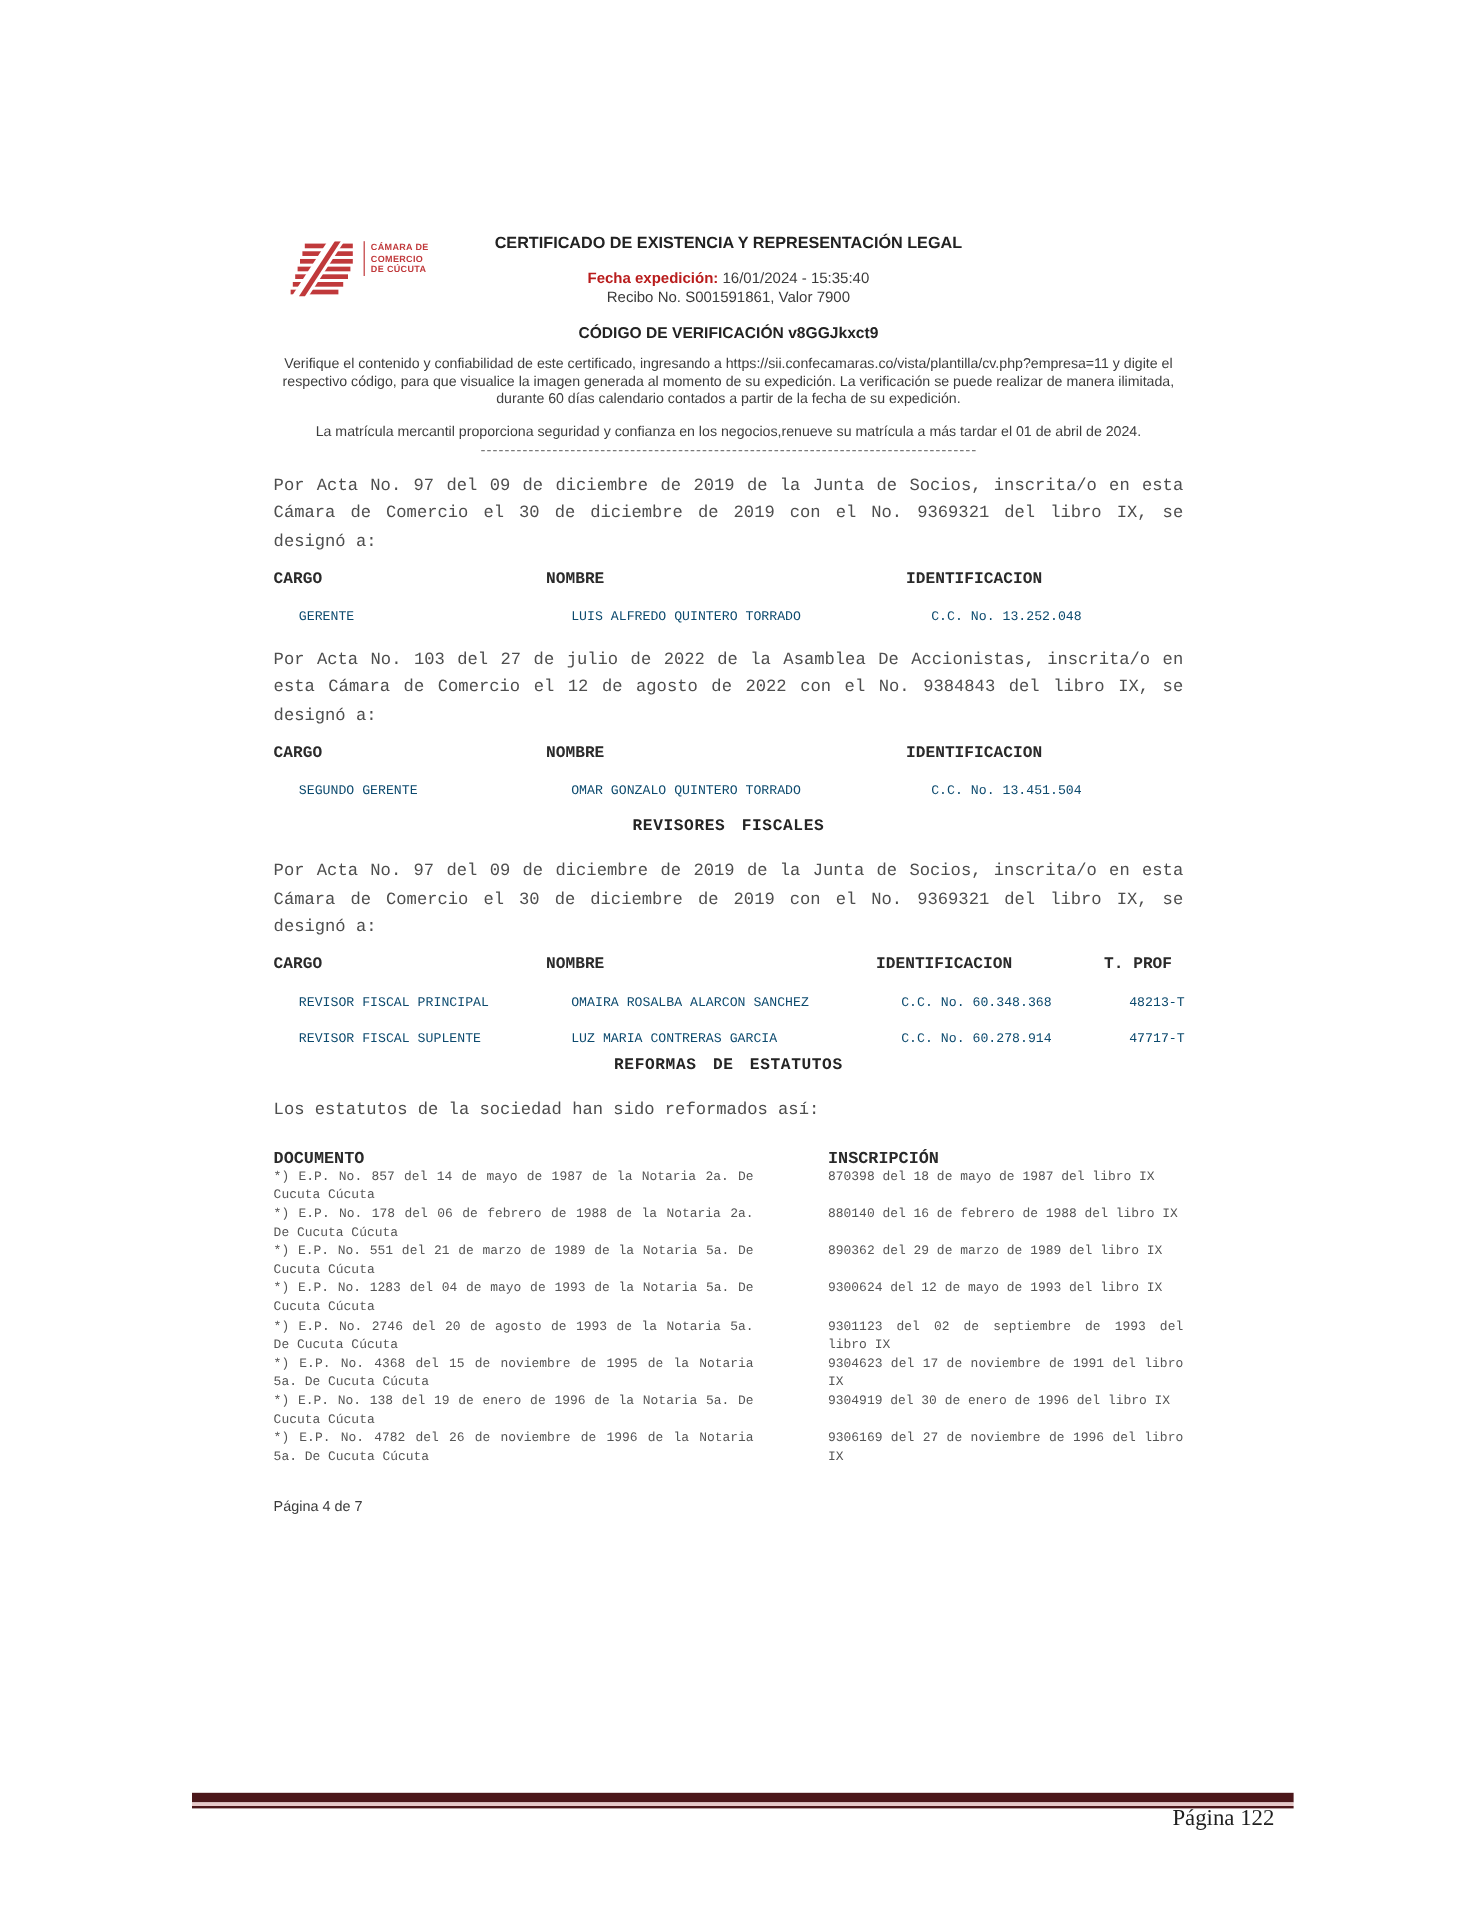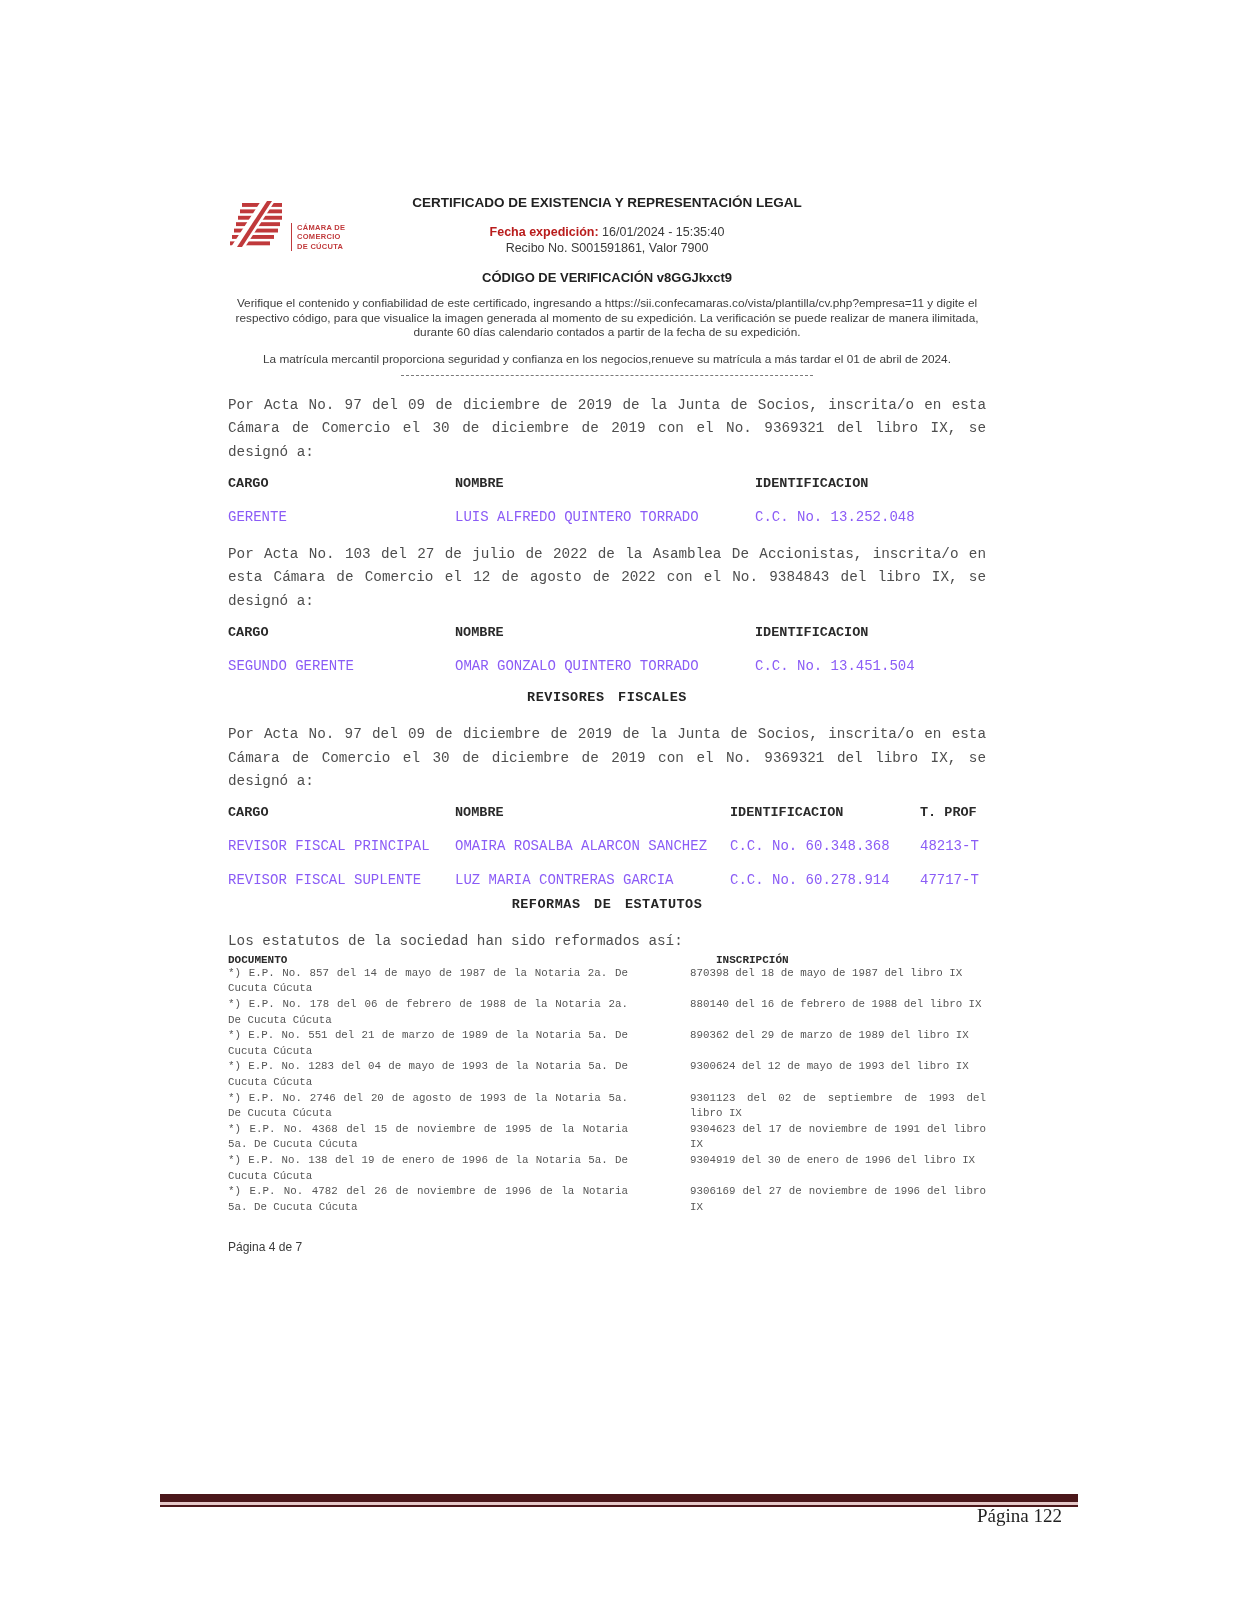--- a/index.html
+++ b/index.html
@@ -24,26 +24,26 @@
   .hdr-line { text-align: center; }
   .org-name   { font-size: 13.5px; font-weight: bold; color: #222; }
   .doc-title  { font-size: 13.5px; font-weight: bold; color: #222; margin-top: 17px; }
   .fecha-line { font-size: 12.5px; color: #3a3a3a; margin-top: 15px; }
   .fecha-line .lbl { font-weight: bold; color: #b91c1c; }
   .recibo-line{ font-size: 12.5px; color: #3a3a3a; margin-top: 2px; }
   .codigo-line{ font-size: 13px; font-weight: bold; color: #222; margin-top: 15px; }
 
   .logo {
     position: absolute;
-    left: 2px;
+    left: 14px;
     top: 23px;
     width: 120px;
     height: 50px;
     display: flex;
-    align-items: flex-end;
+    align-items: flex-start;
     gap: 5px;
   }
   .logo-text {
     border-left: 1.5px solid #c0393b;
     padding-left: 5px;
     color: #c0393b;
     font-size: 7.5px;
     font-weight: 600;
     line-height: 9.5px;
     letter-spacing: 0.3px;
@@ -82,46 +82,48 @@
   }
   .mono-head-row {
     display: grid;
     font-size: 13.5px;
     font-weight: bold;
     color: #2a2a2a;
     margin-top: 12px;
   }
   .mono-row {
     display: grid;
-    font-size: 14px;
-    color: #8b5cf6;
+    font-size: 11px;
+    color: #0c4a6e;
     margin-top: 18px;
     white-space: nowrap;
+    margin-left: 21px;
   }
   .cols-3 { grid-template-columns: 227px 300px 1fr; }
   .cols-4 { grid-template-columns: 227px 275px 190px 1fr; }
 
   .section-title {
     margin-top: 16px;
     text-align: center;
     font-size: 13.5px;
     font-weight: bold;
     color: #242424;
     letter-spacing: 0.5px;
     word-spacing: 5px;
   }
 
   
   .ref-head {
     display: grid;
     grid-template-columns: 400px 1fr;
-    column-gap: 88px;
-    font-size: 11px;
+    column-gap: 62px;
+    font-size: 14px;
     font-weight: bold;
     color: #2a2a2a;
+    margin-top: 20px;
   }
   .ref-row {
     display: grid;
     grid-template-columns: 400px 1fr;
     column-gap: 62px;
     font-size: 10.8px;
     line-height: 15.6px;
     color: #555;
   }
   .ref-row .cell { text-align: justify; }

